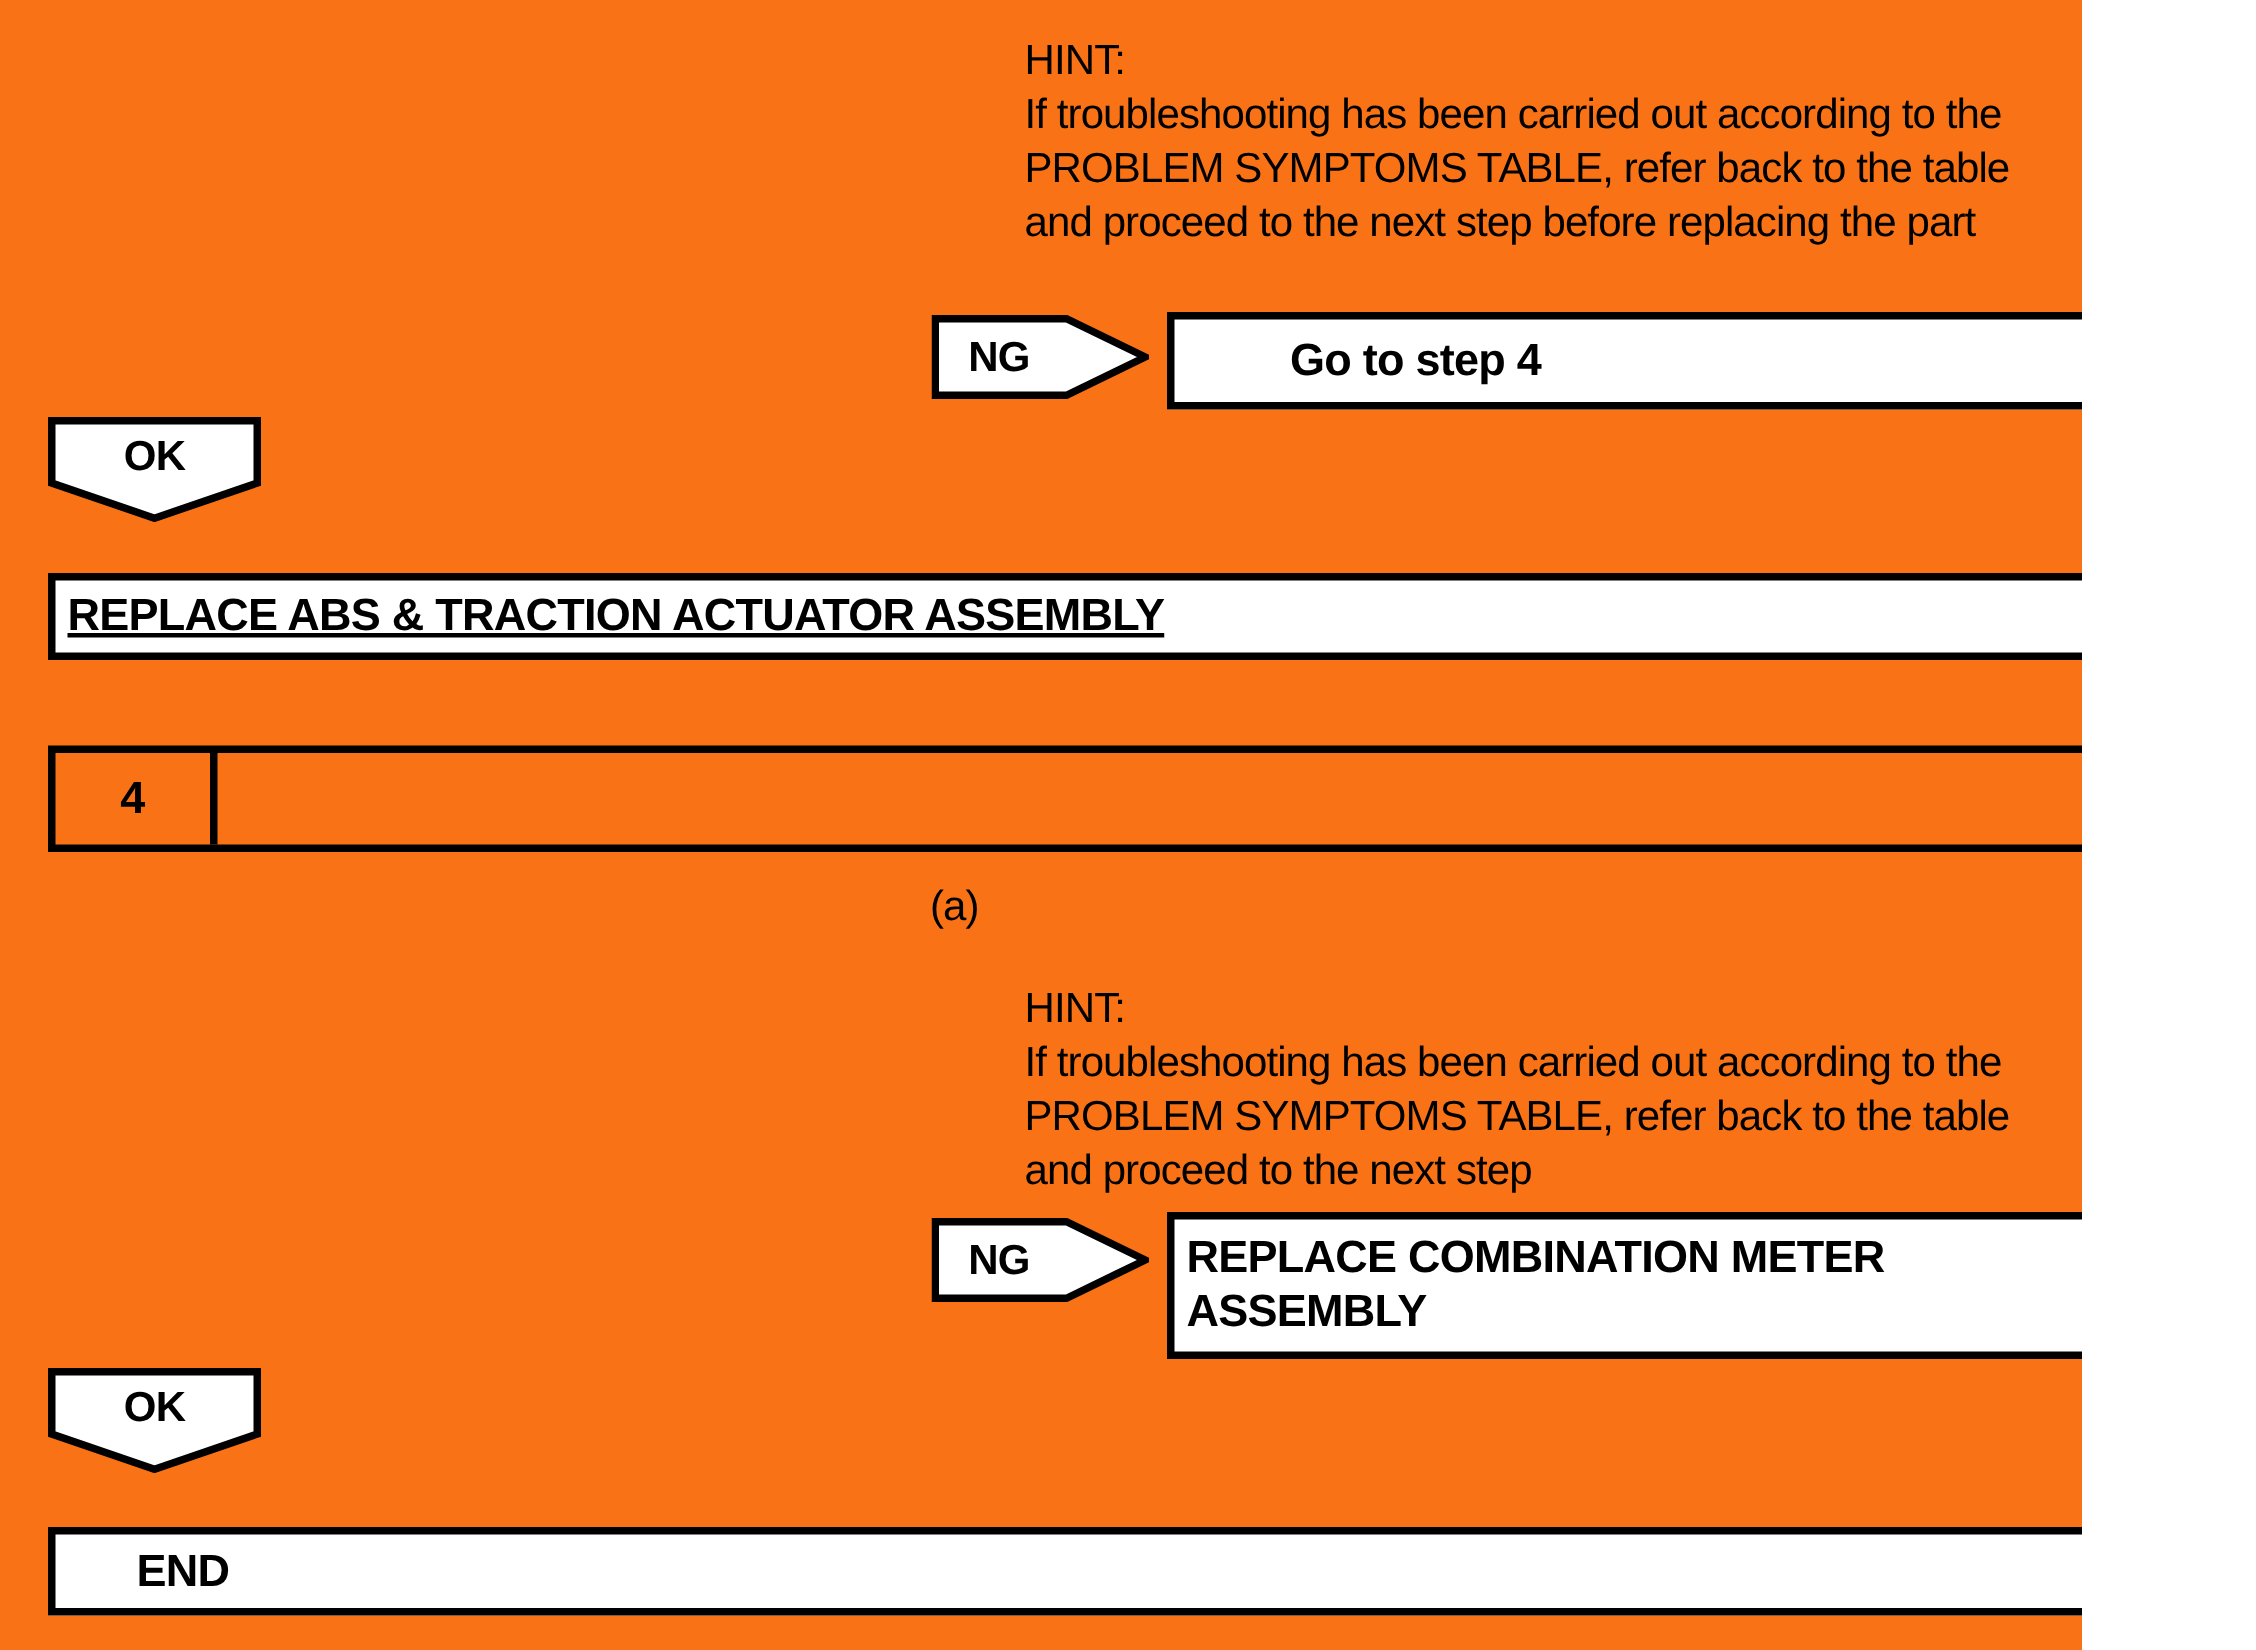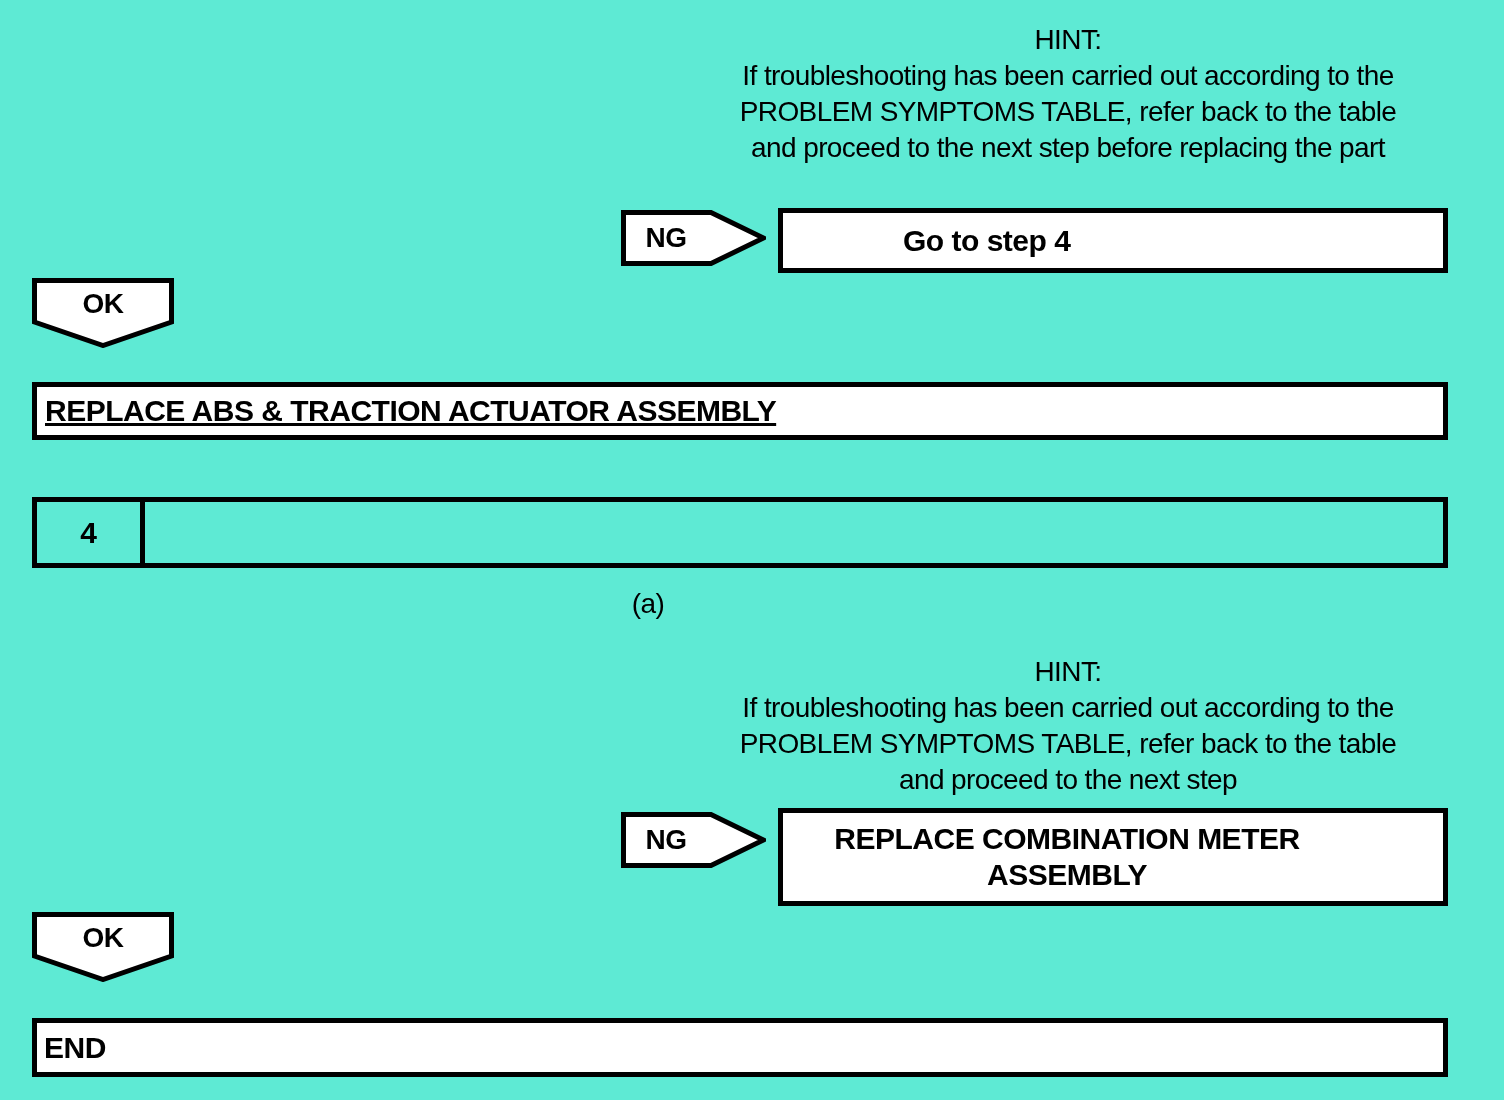--- a/index.html
+++ b/index.html
@@ -1,24 +1,23 @@
 <!DOCTYPE html>
 <html><head>
 <meta charset="utf-8">
 <style>
   html, body { margin: 0; padding: 0; background: #ffffff; }
   .page {
     position: relative;
-    width: 1504px;
+    width: 1388px;
     height: 1100px;
-    background: #5eead4;
+    background: #f97316;
     color: #000000;
     font-family: "Liberation Sans", sans-serif;
     overflow: hidden;
-    text-align: center;
   }
   .abs { position: absolute; }
 
   
   .hint-block { font-size: 28px; line-height: 36px; letter-spacing: -0.6px; }
   .hint-body { white-space: pre-line; }
 
   
   .proc-box {
     box-sizing: border-box;
@@ -69,21 +68,21 @@
 and proceed to the next step before replacing the part</div>
   </div>
 
   <div class="abs" style="left:621px; top:210px; width:145px; height:56px;">
     <svg width="145" height="56" viewBox="0 0 145 56">
       <polygon points="2.5,2.5 90,2.5 142.5,28 90,53.5 2.5,53.5" fill="#ffffff" stroke="#000000" stroke-width="5"></polygon>
     </svg>
     <div class="conn-label" style="left:0; top:0; width:90px; height:56px;">NG</div>
   </div>
   <div class="abs proc-box" style="left:778px; top:208px; width:670px; height:65px;">
-    <div class="box-label" style="padding-left:120px;">Go to step 4</div>
+    <div class="box-label" style="padding-left:77px;">Go to step 4</div>
   </div>
 
   <div class="abs" style="left:32px; top:278px; width:142px; height:70px;">
     <svg width="142" height="70" viewBox="0 0 142 70">
       <polygon points="2.5,2.5 139.5,2.5 139.5,44 71,67.5 2.5,44" fill="#ffffff" stroke="#000000" stroke-width="5"></polygon>
     </svg>
     <div class="conn-label" style="left:0; top:0; width:142px; height:52px;">OK</div>
   </div>
 
   <div class="abs proc-box" style="left:32px; top:382px; width:1416px; height:58px;">
@@ -105,27 +104,27 @@
 and proceed to the next step</div>
   </div>
 
   <div class="abs" style="left:621px; top:812px; width:145px; height:56px;">
     <svg width="145" height="56" viewBox="0 0 145 56">
       <polygon points="2.5,2.5 90,2.5 142.5,28 90,53.5 2.5,53.5" fill="#ffffff" stroke="#000000" stroke-width="5"></polygon>
     </svg>
     <div class="conn-label" style="left:0; top:0; width:90px; height:56px;">NG</div>
   </div>
   <div class="abs proc-box" style="left:778px; top:808px; width:670px; height:98px;">
-    <div class="box-label" style="padding-left:24px; width:520px;">REPLACE COMBINATION METER ASSEMBLY</div>
+    <div class="box-label" style="padding-left:8px; width:520px;">REPLACE COMBINATION METER ASSEMBLY</div>
   </div>
 
   <div class="abs" style="left:32px; top:912px; width:142px; height:70px;">
     <svg width="142" height="70" viewBox="0 0 142 70">
       <polygon points="2.5,2.5 139.5,2.5 139.5,44 71,67.5 2.5,44" fill="#ffffff" stroke="#000000" stroke-width="5"></polygon>
     </svg>
     <div class="conn-label" style="left:0; top:0; width:142px; height:52px;">OK</div>
   </div>
 
-  <div class="abs proc-box" style="left:32px; top:1018px; width:1416px; height:59px;">
+  <div class="abs proc-box" style="left:32px; top:1018px; width:1416px; height:59px;padding-left:47px;">
     <div class="box-label" style="padding-left:7px;">END</div>
   </div>
 
 </div>
 
 </body></html>

